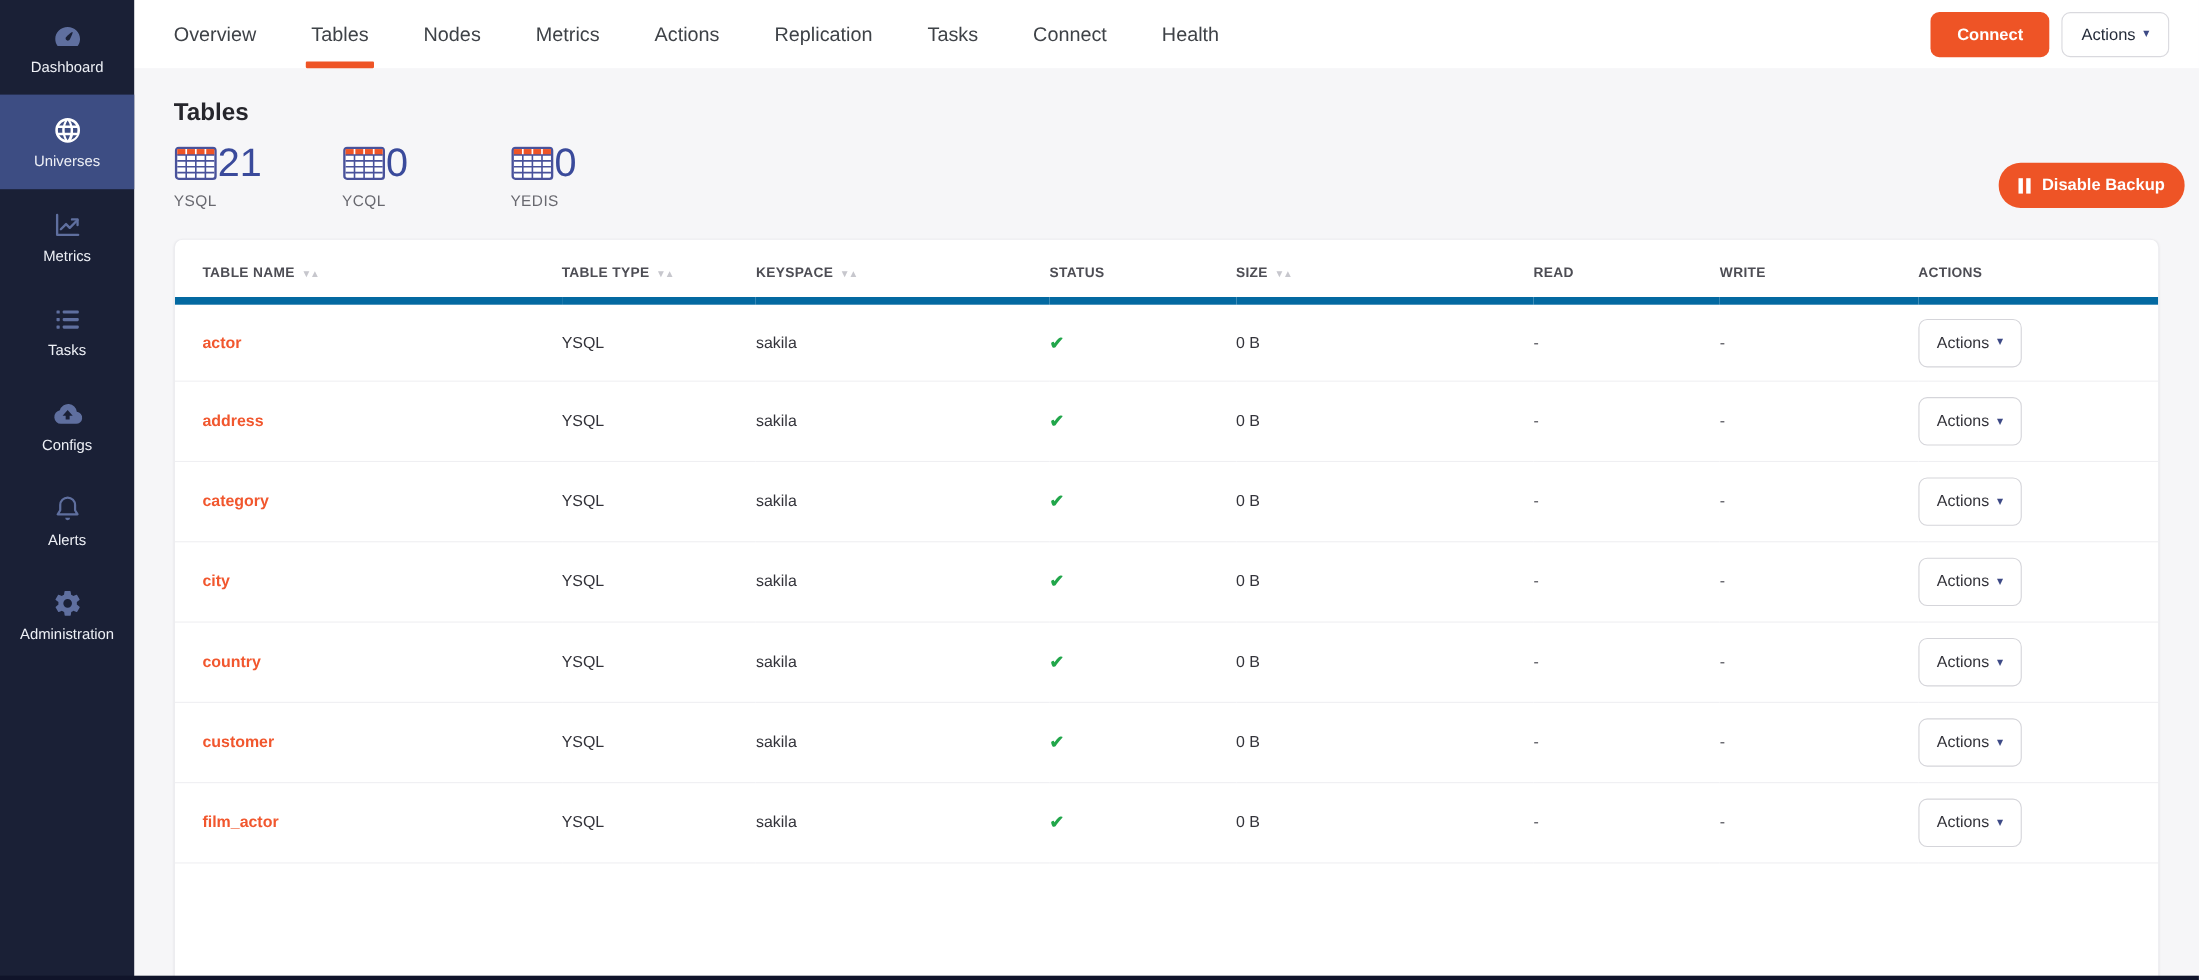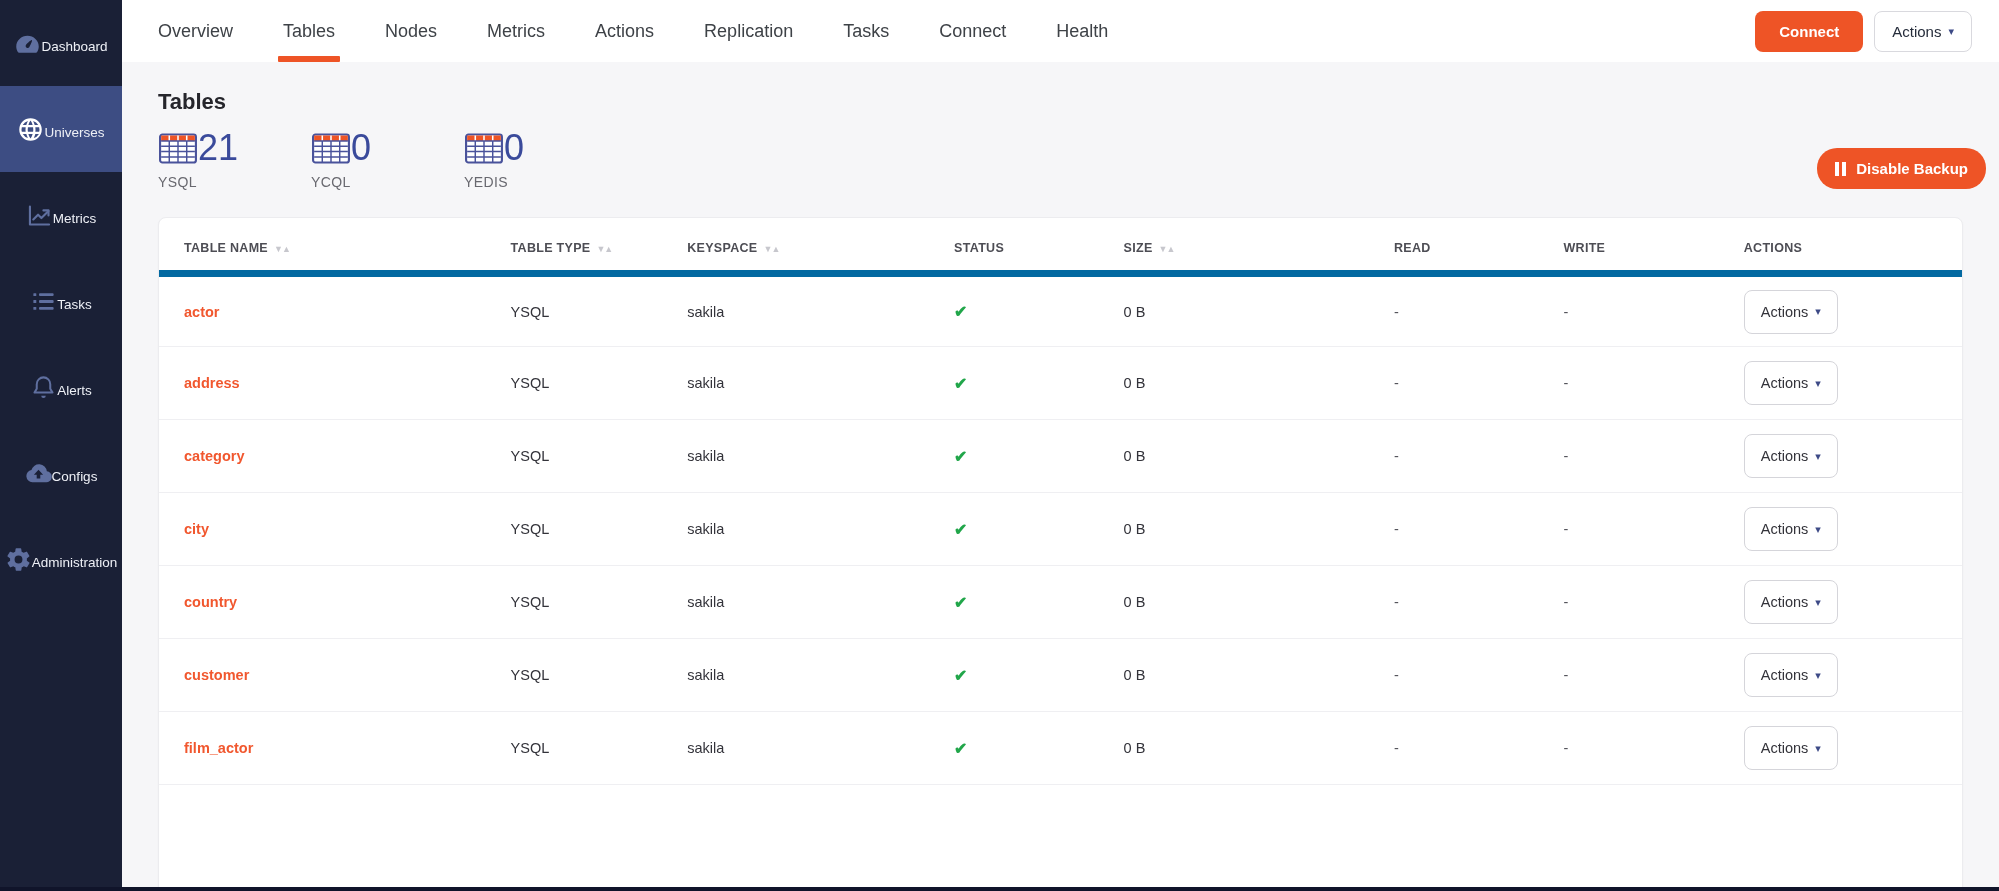--- a/index.html
+++ b/index.html
@@ -10,21 +10,21 @@
     position: relative;
     color: #33333a;
   }
 
   
   .sidebar {
     position: absolute; left: 0; top: 0; width: 122px; height: 891px;
     background: #1a2036; z-index: 30;
   }
   .sidebar-item {
-    height: 86px; display: flex; flex-direction: row;
+    height: 86px; display: flex; flex-direction: column;
     align-items: center; justify-content: center; cursor: pointer;
   }
   .sidebar-item.active { background: #3d4d83; }
   .sidebar-item .icon { width: 27px; height: 27px; color: #5f6f9f; display: block; }
   .sidebar-item.active .icon { color: #ffffff; }
   .sidebar-item .icon svg { width: 100%; height: 100%; display: block; }
   .sidebar-item .label { color: #eef0f6; font-size: 13.5px; margin-top: 7px; }
 
   
   .topnav {
@@ -151,34 +151,34 @@
           <rect x="3" y="10.7" width="2.6" height="2.6" rx="0.5"></rect>
           <rect x="8" y="10.7" width="13" height="2.6" rx="0.9"></rect>
           <rect x="3" y="16.8" width="2.6" height="2.6" rx="0.5"></rect>
           <rect x="8" y="16.8" width="13" height="2.6" rx="0.9"></rect>
         </svg>
       </span>
       <span class="label">Tasks</span>
     </div>
     <div class="sidebar-item">
       <span class="icon">
+        <svg viewBox="0 0 24 24" fill="currentColor">
+          <path d="M19.4 10.1A7 7 0 0 0 5.7 8.9 5.5 5.5 0 0 0 6.5 19.8h11.9a4.6 4.6 0 0 0 1-9.7zM13.6 13.2v3.2h-3.2v-3.2H7.9L12 8.6l4.1 4.6h-2.5z"></path>
+        </svg>
+      </span>
+      <span class="label">Configs</span>
+    </div>
+    <div class="sidebar-item">
+      <span class="icon">
         <svg viewBox="0 0 24 24" fill="none" stroke="currentColor" stroke-width="1.8" stroke-linejoin="round">
           <path d="M12 3a6 6 0 0 0-6 6v4.2L4 16.5h16L18 13.2V9a6 6 0 0 0-6-6z"></path>
           <path d="M10 19.3a2 2 0 0 0 4 0" fill="currentColor" stroke="none"></path>
         </svg>
       </span>
       <span class="label">Alerts</span>
-    </div>
-    <div class="sidebar-item">
-      <span class="icon">
-        <svg viewBox="0 0 24 24" fill="currentColor">
-          <path d="M19.4 10.1A7 7 0 0 0 5.7 8.9 5.5 5.5 0 0 0 6.5 19.8h11.9a4.6 4.6 0 0 0 1-9.7zM13.6 13.2v3.2h-3.2v-3.2H7.9L12 8.6l4.1 4.6h-2.5z"></path>
-        </svg>
-      </span>
-      <span class="label">Configs</span>
     </div>
     <div class="sidebar-item">
       <span class="icon">
         <svg viewBox="0 0 24 24" fill="currentColor">
           <path d="M19.4 13c.04-.33.06-.66.06-1s-.02-.67-.06-1l2.1-1.65a.5.5 0 0 0 .12-.64l-2-3.46a.5.5 0 0 0-.6-.22l-2.49 1a7.3 7.3 0 0 0-1.73-1l-.38-2.65A.5.5 0 0 0 13.93 2h-4a.5.5 0 0 0-.5.42l-.37 2.65c-.63.26-1.2.6-1.74 1l-2.48-1a.5.5 0 0 0-.61.22l-2 3.46a.5.5 0 0 0 .12.64L4.56 11a8 8 0 0 0 0 2l-2.1 1.65a.5.5 0 0 0-.13.64l2 3.46c.14.24.42.34.61.22l2.48-1c.54.42 1.12.76 1.74 1l.37 2.65c.05.24.25.42.5.42h4c.25 0 .45-.18.49-.42l.38-2.65a7.3 7.3 0 0 0 1.73-1l2.49 1c.23.09.5 0 .6-.22l2-3.46a.5.5 0 0 0-.12-.64L19.4 13zM12 15.5a3.5 3.5 0 1 1 0-7 3.5 3.5 0 0 1 0 7z"></path>
         </svg>
       </span>
       <span class="label">Administration</span>
     </div>
 </nav>

